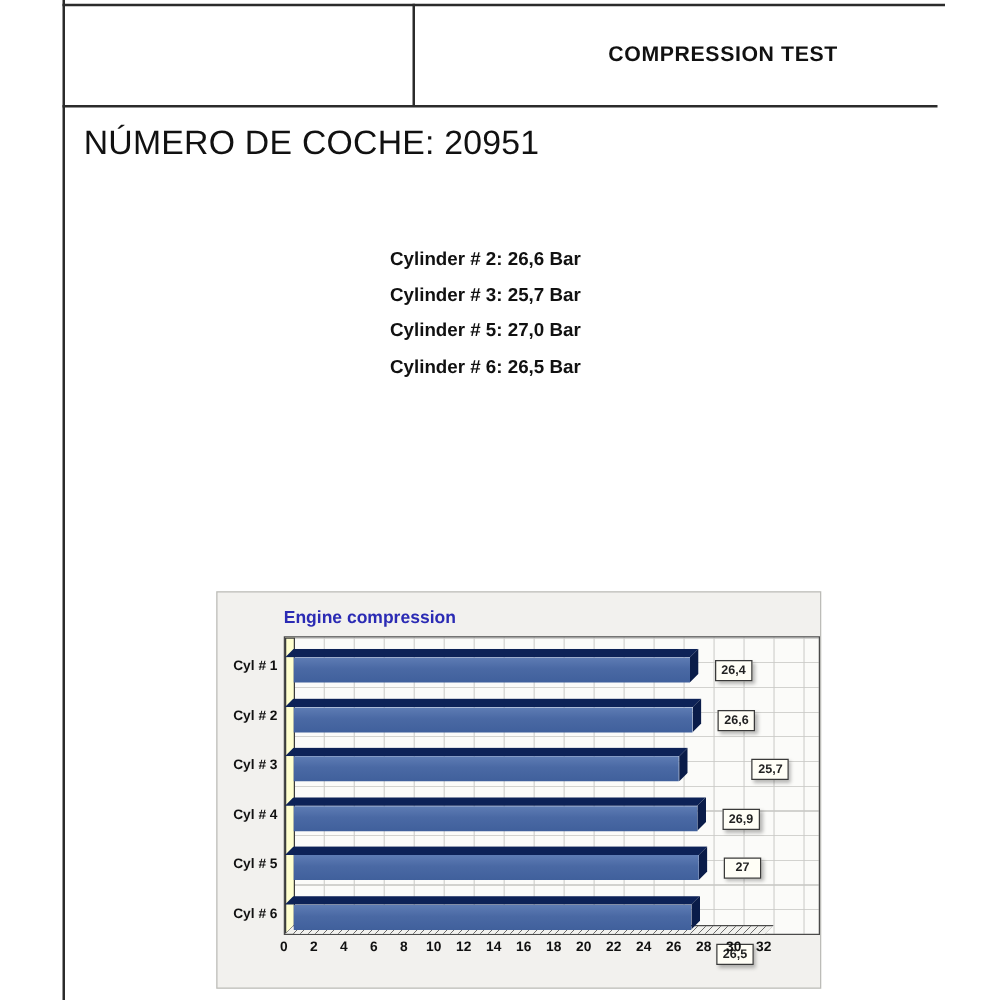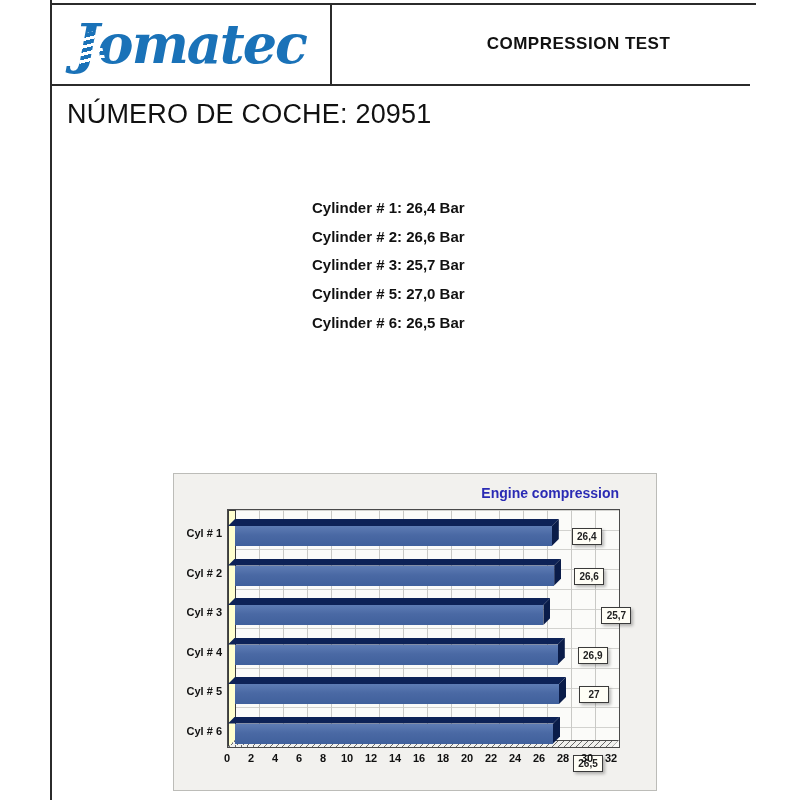--- a/index.html
+++ b/index.html
@@ -20,28 +20,28 @@
   #header-title{left:330px;top:3px;width:427px;height:81px;display:flex;align-items:center;justify-content:center;
              font-size:17px;font-weight:bold;letter-spacing:.5px;margin-left:35px;}
   
   #car-number{left:67px;top:99px;font-size:27px;font-weight:400;letter-spacing:.2px;text-align:center;}
   
   #readings{left:312px;top:199px;}
   .reading-row{height:28.7px;font-size:15px;font-weight:bold;white-space:nowrap;}
   
   #chart-panel{left:173px;top:473px;width:484px;height:318px;background:#f2f1ee;
              border:1px solid #bcbcb8;box-sizing:border-box;}
-  #chart-title{position:absolute;left:53px;top:11px;width:392px;text-align:right;
+  #chart-title{position:absolute;left:53px;top:11px;width:392px;text-align:left;
              font-size:14px;font-weight:bold;color:#2b2bb4;}
   #plot-area{position:absolute;left:53px;top:35px;width:391px;height:237px;background:#fbfbf9;
              border:1px solid #4a4a4a;box-sizing:content-box;
              background-image:
                repeating-linear-gradient(to right, #c9c9c6 0 1px, transparent 1px 24px),
                repeating-linear-gradient(to bottom, #d2d2cf 0 1px, transparent 1px 19.75px);
-             background-position:7px 0, 0 0;}
+             background-position:7px 0, 0 0;padding-left:36px;}
   #wall{position:absolute;left:0;top:0;width:8px;height:237px;background:#ffffcf;
              border:1px solid #3c3c3c;box-sizing:border-box;}
   #floor{position:absolute;left:0;top:230px;width:384px;height:7px;background:#f1f1ee;
              transform:skewX(-45deg);transform-origin:bottom left;border-top:1px solid #4a4a4a;
              background-image:repeating-linear-gradient(to right,#6a6a6a 0 1px, transparent 1px 6px);
              box-sizing:border-box;}
   .bar-top{position:absolute;height:7px;}
   .bar-face{position:absolute;height:20px;}
   .bar-cap{position:absolute;width:7px;height:27px;}
   .val-box{position:absolute;height:15px;min-width:20px;padding:0 4px;background:#fffef6;
@@ -54,32 +54,26 @@
 </head>
 <body>
 
 <div id="page">
 
   <div class="abs line" style="left:50px;top:0;width:2px;height:800px;"></div>
   <div class="abs line" style="left:50px;top:3px;width:706px;height:2px;"></div>
   <div class="abs line" style="left:330px;top:3px;width:2px;height:81px;"></div>
   <div class="abs line" style="left:50px;top:84px;width:700px;height:2px;"></div>
 
-  <div class="abs" id="logo-box">
-    <div id="logo-text">
-      <span class="logo-j" id="logo-first">J</span><span id="logo-rest">omatec</span>
-    </div>
-  </div>
 
   <div class="abs" id="header-title">COMPRESSION TEST</div>
 
   <div class="abs" id="car-number">NÚMERO DE COCHE: 20951</div>
 
   <div class="abs" id="readings">
-      <div class="reading-row">Cylinder # 1: 26,4 Bar</div>
       <div class="reading-row">Cylinder # 2: 26,6 Bar</div>
       <div class="reading-row">Cylinder # 3: 25,7 Bar</div>
       <div class="reading-row">Cylinder # 5: 27,0 Bar</div>
       <div class="reading-row">Cylinder # 6: 26,5 Bar</div>
     </div>
 
   <div class="abs" id="chart-panel">
     <div id="chart-title" style="color: rgb(43, 43, 180);">Engine compression</div>
     <div id="plot-area">
       <div id="wall"></div>

